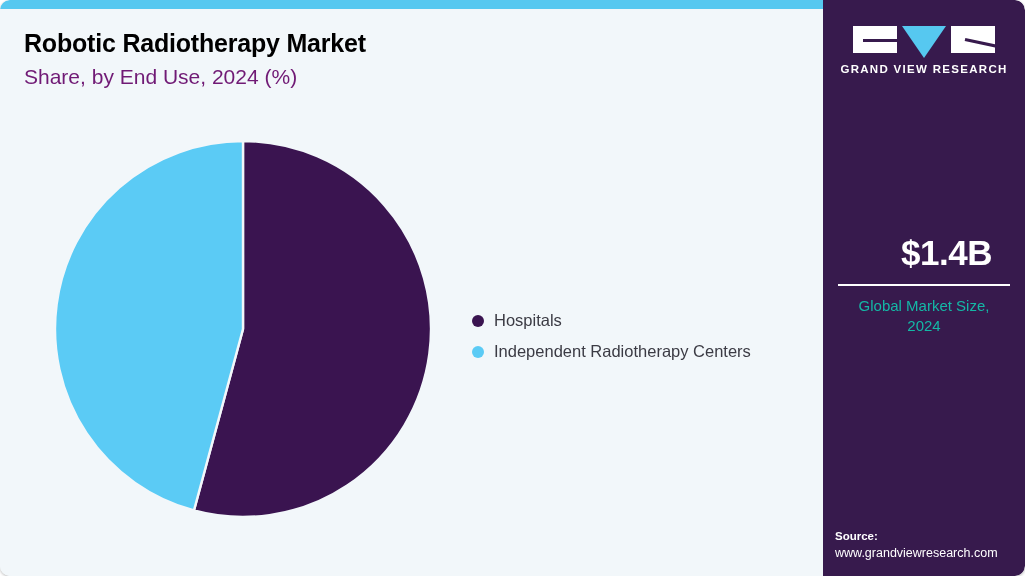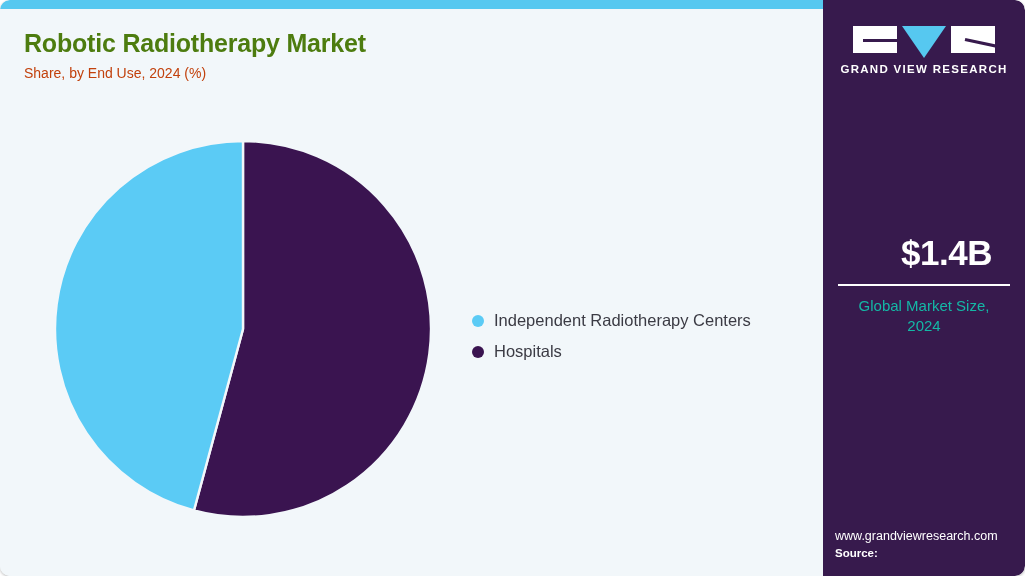--- a/index.html
+++ b/index.html
@@ -39,31 +39,31 @@
     width: 823px;
     height: 567px;
     background: #f2f7fa;
   }
   #title {
     position: absolute;
     left: 24px;
     top: 20px;
     font-size: 25px;
     font-weight: bold;
-    color: #4d7c0f;
+    color: #000000;
     letter-spacing: -0.2px;
     white-space: nowrap;
   }
   #subtitle {
     position: absolute;
     left: 24px;
     top: 56px;
-    font-size: 14px;
+    font-size: 21px;
     font-weight: normal;
-    color: #c2410c;
+    color: #701a75;
     white-space: nowrap;
   }
   #pie-wrap {
     position: absolute;
     left: 55px;
     top: 132px;
     width: 376px;
     height: 376px;
   }
   #pie-svg {
@@ -228,26 +228,26 @@
       <svg id="pie-svg" viewBox="0 0 376 376">
         <g id="pie-slices">
             <path d="M 188 188 L 188.00 0.00 A 188 188 0 1 1 138.96 369.49 Z" fill="#3a1450" stroke="#f2f7fa" stroke-width="2.4"></path>
             <path d="M 188 188 L 138.96 369.49 A 188 188 0 0 1 188.00 0.00 Z" fill="#5bcbf5" stroke="#f2f7fa" stroke-width="2.4"></path>
           </g>
       </svg>
     </div>
 
     <div id="legend">
       <div class="legend-row">
+        <span class="legend-dot" id="legend-dot-0" style="background: rgb(58, 20, 80);"></span>
+        <span class="legend-label">Hospitals</span>
+      </div>
+      <div class="legend-row">
         <span class="legend-dot" id="legend-dot-1" style="background: rgb(91, 203, 245);"></span>
         <span class="legend-label">Independent Radiotherapy Centers</span>
-      </div>
-      <div class="legend-row">
-        <span class="legend-dot" id="legend-dot-0" style="background: rgb(58, 20, 80);"></span>
-        <span class="legend-label">Hospitals</span>
       </div>
     </div>
   </div>
 
   <div id="side-panel">
 
     <div id="logo">
       <div id="logo-marks">
         <span class="logo-g"></span>
         <span class="logo-v"></span>
@@ -256,18 +256,18 @@
       <div id="logo-text">GRAND VIEW RESEARCH</div>
     </div>
 
     <div id="market-block">
       <div id="market-value">$1.4B</div>
       <div id="market-divider"></div>
       <div id="market-caption">Global Market Size, 2024</div>
     </div>
 
     <div id="source-block">
+      <div id="source-label">Source:</div>
       <div id="source-url">www.grandviewresearch.com</div>
-      <div id="source-label">Source:</div>
     </div>
 
   </div>
 </div>
 
 </body></html>

